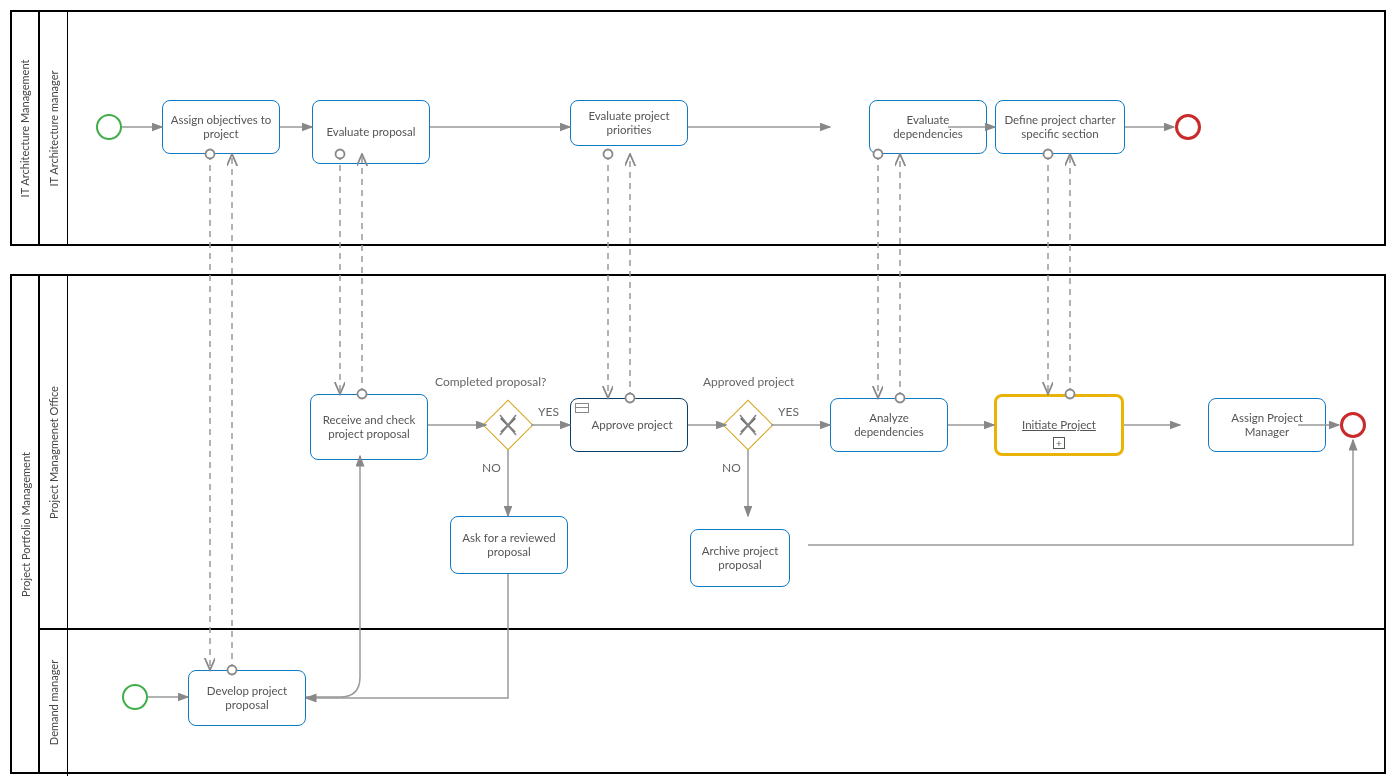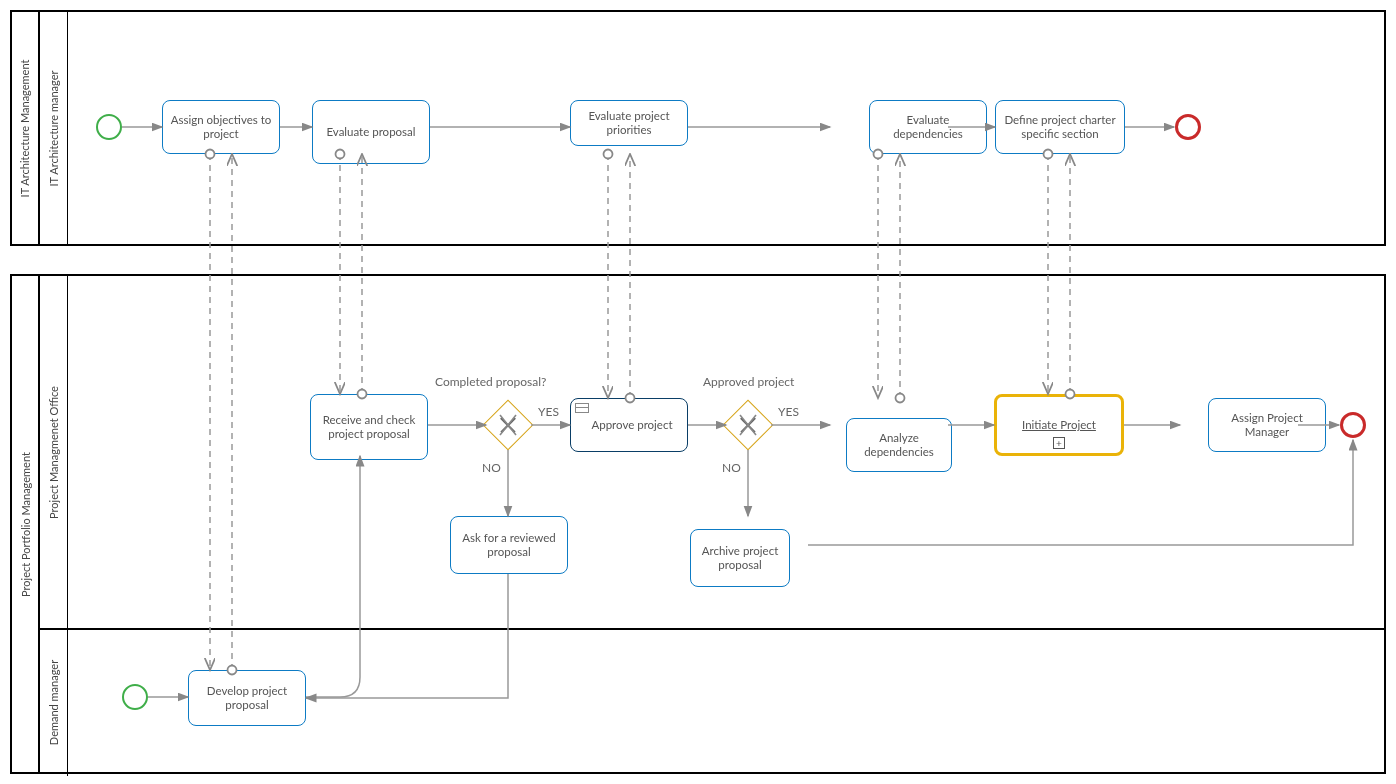--- a/index.html
+++ b/index.html
@@ -212,21 +212,21 @@
   <div class="task dark" style="left:560px; top:388px; width:118px; height:54px;">
     <div class="task-icon"></div>
     <span>Approve project</span>
   </div>
 
   <div class="gateway" style="left:720px; top:397px;"></div>
   <div class="label" style="left:693px; top:364px;">Approved project</div>
   <div class="label" style="left:768px; top:394px;">YES</div>
   <div class="label" style="left:712px; top:450px;">NO</div>
 
-  <div class="task" style="left:820px; top:408px; width:106px; height:54px;margin-left:16px;">Analyze dependencies</div>
+  <div class="task" style="left:820px; top:388px; width:118px; height:54px;">Analyze dependencies</div>
 
   <div class="task purple" style="left:984px; top:384px; width:130px; height:62px;">
     <span>Initiate Project</span>
     <div class="subprocess-marker">+</div>
   </div>
 
   <div class="task" style="left:1170px; top:388px; width:118px; height:54px;margin-left:28px;">Assign Project Manager</div>
 
   <div class="event-end" style="left:1330px; top:402px;"></div>
 

